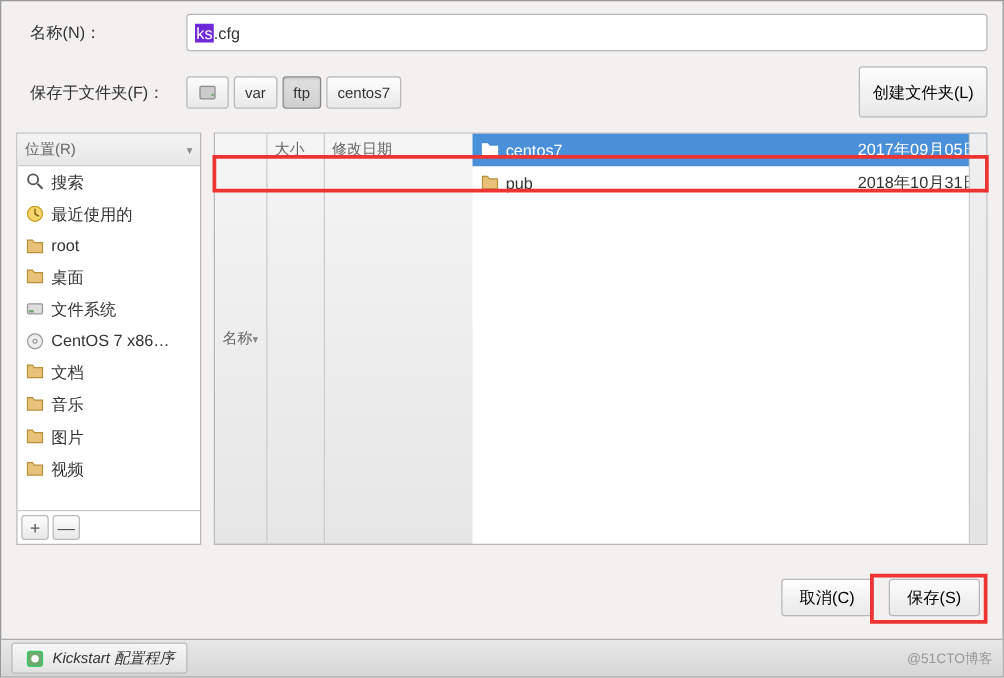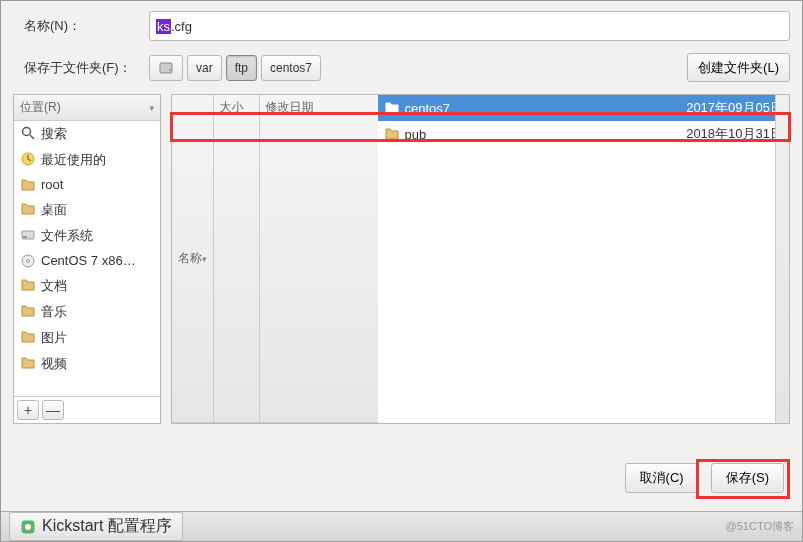--- a/index.html
+++ b/index.html
@@ -6,21 +6,21 @@
 body { font-family: "Microsoft YaHei", sans-serif; font-size: 12px; background: #f2f1f0; color: #333; width: 803px; height: 542px; position: relative; overflow: hidden; }
 .dialog { background: #f2f1f0; border: 1px solid #999; width: 803px; height: 542px; position: relative; }
 .inner { padding: 10px 12px 0 23px; }
 .row { display: flex; align-items: center; margin-bottom: 12px; }
 .label { width: 125px; color: #333; font-size: 13px; }
 .name-input { flex: 1; height: 30px; border: 1px solid #b8b8b8; border-radius: 3px; background: #fff; padding: 0 6px; display: flex; align-items: center; font-size: 13px; }
 .name-input .sel { background: #6d28d9; color: #fff; padding: 0 1px; }
 .path-btns { display: flex; gap: 4px; }
 .path-btn { height: 26px; padding: 0 8px; border: 1px solid #b8b8b8; border-radius: 3px; background: linear-gradient(#fdfdfd,#e8e8e8); display: flex; align-items: center; gap: 4px; font-size: 12px; cursor: pointer; }
 .path-btn.active { background: linear-gradient(#e0e0e0,#d0d0d0); border-color: #888; box-shadow: inset 0 1px 2px rgba(0,0,0,.15); }
-.create-btn { height: 29px; padding: 0 10px; border: 1px solid #b8b8b8; border-radius: 3px; background: linear-gradient(#fdfdfd,#e8e8e8); font-size: 13px; cursor: pointer; }
+.create-btn { height: 41px; padding: 0 10px; border: 1px solid #b8b8b8; border-radius: 3px; background: linear-gradient(#fdfdfd,#e8e8e8); font-size: 13px; cursor: pointer; }
 .content { display: flex; gap: 10px; padding: 0 12px; height: 330px; }
 .sidebar { width: 148px; border: 1px solid #b8b8b8; background: #fff; display: flex; flex-direction: column; }
 .side-header { background: linear-gradient(#f5f5f5,#e6e6e6); border-bottom: 1px solid #ccc; padding: 4px 6px; font-size: 12px; color: #666; display: flex; align-items: center; justify-content: space-between; }
 .side-list { flex: 1; overflow-y: auto; }
 .side-item { display: flex; align-items: flex-start; gap: 5px; padding: 4px 6px; font-size: 13px; cursor: pointer; }
 .side-btns { display: flex; border-top: 1px solid #ccc; padding: 3px; gap: 3px; }
 .side-btns .sq { width: 22px; height: 20px; border: 1px solid #b8b8b8; border-radius: 3px; background: linear-gradient(#fdfdfd,#e8e8e8); display: flex; align-items: center; justify-content: center; font-size: 14px; color: #555; }
 .filepane { flex: 1; border: 1px solid #b8b8b8; background: #fff; position: relative; display: flex; flex-direction: row; }
 .fp-header { display: flex; background: linear-gradient(#f5f5f5,#e6e6e6); border-bottom: 1px solid #ccc; font-size: 12px; color: #666; }
 .col-name { flex: 1; padding: 4px 6px; border-right: 1px solid #ccc; display: flex; align-items: center; justify-content: space-between; }
@@ -31,21 +31,21 @@
 .fp-row .rn { flex: 1; display: flex; align-items: center; gap: 5px; }
 .fp-row .rs { width: 46px; }
 .fp-row .rd { width: 118px; text-align: right; }
 .fp-row.selected { background: #4a90d9; color: #fff; }
 .red-box { position: absolute; border: 3px solid #e33; pointer-events: none; }
 .red1 { left: -2px; top: 17px; right: -2px; height: 30px; }
 .dlg-btns { position: absolute; bottom: 48px; right: 18px; display: flex; gap: 12px; }
 .dbtn { height: 30px; padding: 0 14px; border: 1px solid #b8b8b8; border-radius: 3px; background: linear-gradient(#fdfdfd,#e8e8e8); font-size: 13px; cursor: pointer; display: flex; align-items: center; }
 .red-save { position: absolute; bottom: 42px; right: 12px; width: 94px; height: 40px; border: 3px solid #e33; pointer-events: none; }
 .taskbar { position: absolute; bottom: 0; left: 0; right: 0; height: 30px; background: linear-gradient(#e8e8e8,#d6d6d6); border-top: 1px solid #aaa; display: flex; align-items: center; padding: 0 8px; justify-content: space-between; }
-.tb-app { display: flex; align-items: center; gap: 6px; font-size: 16px; background: linear-gradient(#f8f8f8,#e2e2e2); border: 1px solid #bbb; border-radius: 3px; padding: 3px 10px; }
+.tb-app { display: flex; align-items: center; gap: 6px; font-size: 12px; background: linear-gradient(#f8f8f8,#e2e2e2); border: 1px solid #bbb; border-radius: 3px; padding: 3px 10px; font-style: italic; }
 .watermark { font-size: 11px; color: #999; }
 .ico { width: 16px; height: 16px; display: inline-flex; align-items: center; justify-content: center; }
 .scrollbar-stub { position: absolute; top: 0; right: 0; bottom: 0; width: 14px; background: linear-gradient(#f0f0f0,#e4e4e4); border-left: 1px solid #ccc; }
 .tri { font-size: 9px; color: #888; }
 svg { display: block; }
 </style>
 </head>
 <body>
 
 <div class="dialog">

